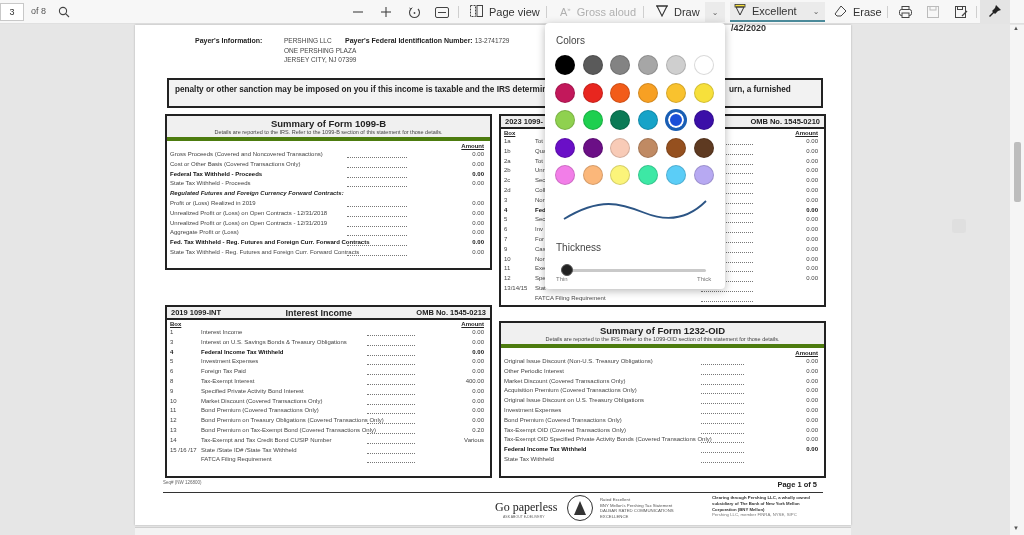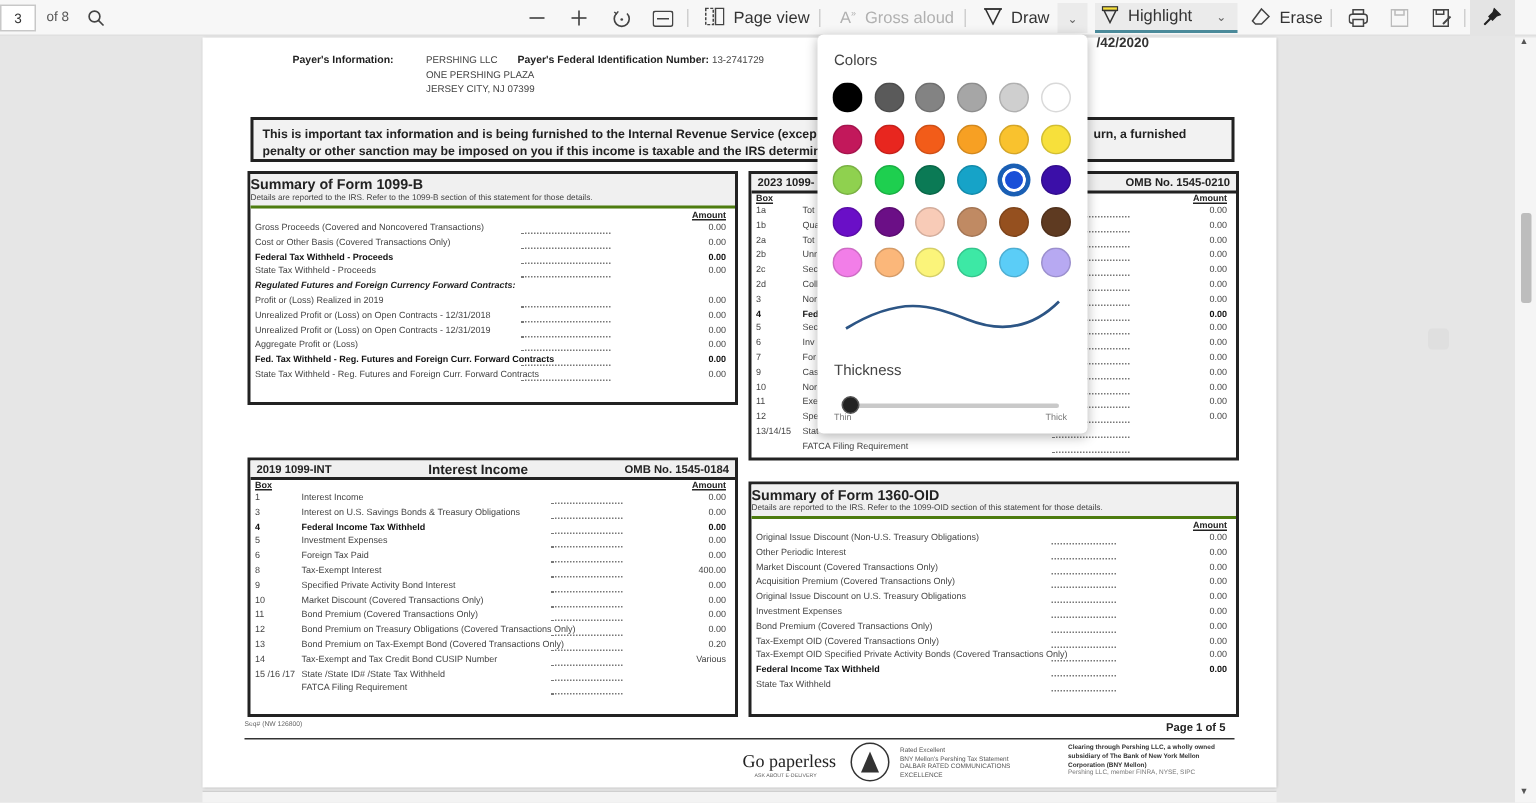--- a/index.html
+++ b/index.html
@@ -17,21 +17,21 @@
   
   .page { position: absolute; left: 135px; top: 25px; width: 716px; height: 500px; background: #fff; box-shadow: 0 0 2px rgba(0,0,0,0.25); }
   .page-bottom-strip { position: absolute; left: 135px; top: 527px; width: 716px; height: 8px; background: #f3f3f3; border-top: 1px solid #cfcfcf; }
   .doc-text { font-family: "Liberation Sans", sans-serif; color: #222; }
   .payer { position: absolute; left: 60px; top: 12px; font-size: 7px; }
   .payer .lbl { font-weight: bold; color: #222; }
   .payer-block { position: absolute; font-size: 6.5px; color: #444; line-height: 9.5px; }
   .partial-top { position: absolute; top: -6px; font-size: 6px; color: #999; }
   .notice { position: absolute; left: 32px; top: 53px; width: 656px; height: 30px; border: 2px solid #222; background: #f2f2f2; font-size: 8.2px; font-weight: bold; padding: 4px 6px; line-height: 11px; }
   .box { position: absolute; border: 2px solid #222; background: #fff; }
-  .box .hdr { background: #f0f0f0; border-bottom: 2px solid #4d7c0f; }
+  .box .hdr { background: #f0f0f0; border-bottom: 4px solid #4d7c0f; text-align: center; }
   .box .hdr .t { font-size: 9.5px; font-weight: bold; padding-top: 2px; }
   .box .hdr .s { font-size: 5.5px; color: #444; padding-bottom: 2px; }
   .box .hdr3 { background: #f0f0f0; border-bottom: 2px solid #222; display: flex; justify-content: space-between; align-items: center; padding: 1px 4px; font-size: 7.5px; font-weight: bold; height: 13px; }
   .box .hdr3 .mid { font-size: 9px; }
   .row { position: relative; height: 9.8px; font-size: 6px; color: #444; white-space: nowrap; }
   .row.bold { font-weight: bold; color: #111; }
   .row.italic { font-style: italic; font-weight: bold; color: #222; }
   .row .lab { position: absolute; }
   .row .dots { position: absolute; height: 1px; border-bottom: 1px dotted #777; top: 6px; }
   .row .amt { position: absolute; right: 6px; }
@@ -130,21 +130,21 @@
   <div class="tb-btn" style="left:705px;width:20px;background:#ebebeb;justify-content:center;">
     <span style="font-size:8px;color:#666;">⌄</span>
   </div>
   <div class="tb-btn active-hl" style="left:730px;width:95px;">
     <span>
       <svg width="12" height="12">
           <rect x="1" y="0.5" width="10" height="2.5" fill="#f7e03b" stroke="#333" stroke-width="0.8"></rect>
           <path d="M2 3 L6 11 L10 3 Z" fill="none" stroke="#333" stroke-width="1"></path>
         </svg>
     </span>
-    <span>Highlight</span>
+    <span>Excellent</span>
     <span style="font-size:8px;color:#666;margin-left:10px;">⌄</span>
   </div>
   <div class="tb-btn" style="left:830px;">
     <span>
       <svg width="13" height="12">
           <path d="M7 1 L12 6 L7 11 L3 11 L1 9 Z" fill="none" stroke="#444" stroke-width="1"></path>
         </svg>
     </span>
     <span>Erase</span>
   </div>
@@ -188,21 +188,20 @@
     <div>ONE PERSHING PLAZA</div>
     <div>JERSEY CITY, NJ 07399</div>
   </div>
   <div class="payer" style="left:210px;">
     <span class="lbl">Payer's Federal Identification Number:</span>
     <span style="color:#444;font-size:6.5px;">13-2741729</span>
   </div>
   <div class="partial-top" style="left:596px;top:-2px;font-size:9px;font-weight:bold;color:#333;">/42/2020</div>
 
   <div class="notice">
-    <div>This is important tax information and is being furnished to the Internal Revenue Service (excep</div>
     <div>penalty or other sanction may be imposed on you if this income is taxable and the IRS determin</div>
     <div style="position:absolute;left:560px;top:4px;">urn, a furnished</div>
   </div>
 
   <div class="box" style="left:30px;top:89px;width:327px;height:156px;">
     <div class="hdr">
       <div class="t">Summary of Form 1099-B</div>
       <div class="s">Details are reported to the IRS. Refer to the 1099-B section of this statement for those details.</div>
     </div>
     <div style="position:relative;height:10px;">
@@ -378,21 +377,21 @@
           <span class="dots" style="left: 200px; width: 52px;"></span>
           <span class="amt"></span>
         </div>
       </div>
   </div>
 
   <div class="box" style="left:30px;top:280px;width:327px;height:173px;">
     <div class="hdr3">
       <span>2019 1099-INT</span>
       <span class="mid">Interest Income</span>
-      <span>OMB No. 1545-0184</span>
+      <span>OMB No. 1545-0213</span>
     </div>
     <div style="position:relative;height:9px;">
       <span class="box-hdr-lbl" style="top:1px;">Box</span>
       <span class="amt-hdr" style="top:1px;">Amount</span>
     </div>
     <div id="int-rows">
         <div class="row">
           <span class="lab" style="left: 3px;">1</span>
           <span class="lab" style="left: 34px;">Interest Income</span>
           <span class="dots" style="left: 200px; width: 48px;"></span>
@@ -474,21 +473,21 @@
           <span class="lab" style="left: 3px;"></span>
           <span class="lab" style="left: 34px;">FATCA Filing Requirement</span>
           <span class="dots" style="left: 200px; width: 48px;"></span>
           <span class="amt"></span>
         </div>
       </div>
   </div>
 
   <div class="box" style="left:364px;top:296px;width:327px;height:157px;">
     <div class="hdr">
-      <div class="t">Summary of Form 1360-OID</div>
+      <div class="t">Summary of Form 1232-OID</div>
       <div class="s">Details are reported to the IRS. Refer to the 1099-OID section of this statement for those details.</div>
     </div>
     <div style="position:relative;height:10px;">
         <span class="amt-hdr" style="top:2px;">Amount</span>
       </div>
     <div id="oid-rows">
         <div class="row">
           <span class="lab" style="left: 3px;">Original Issue Discount (Non-U.S. Treasury Obligations)</span>
           <span class="dots" style="left: 200px; width: 43px;"></span>
           <span class="amt">0.00</span>

